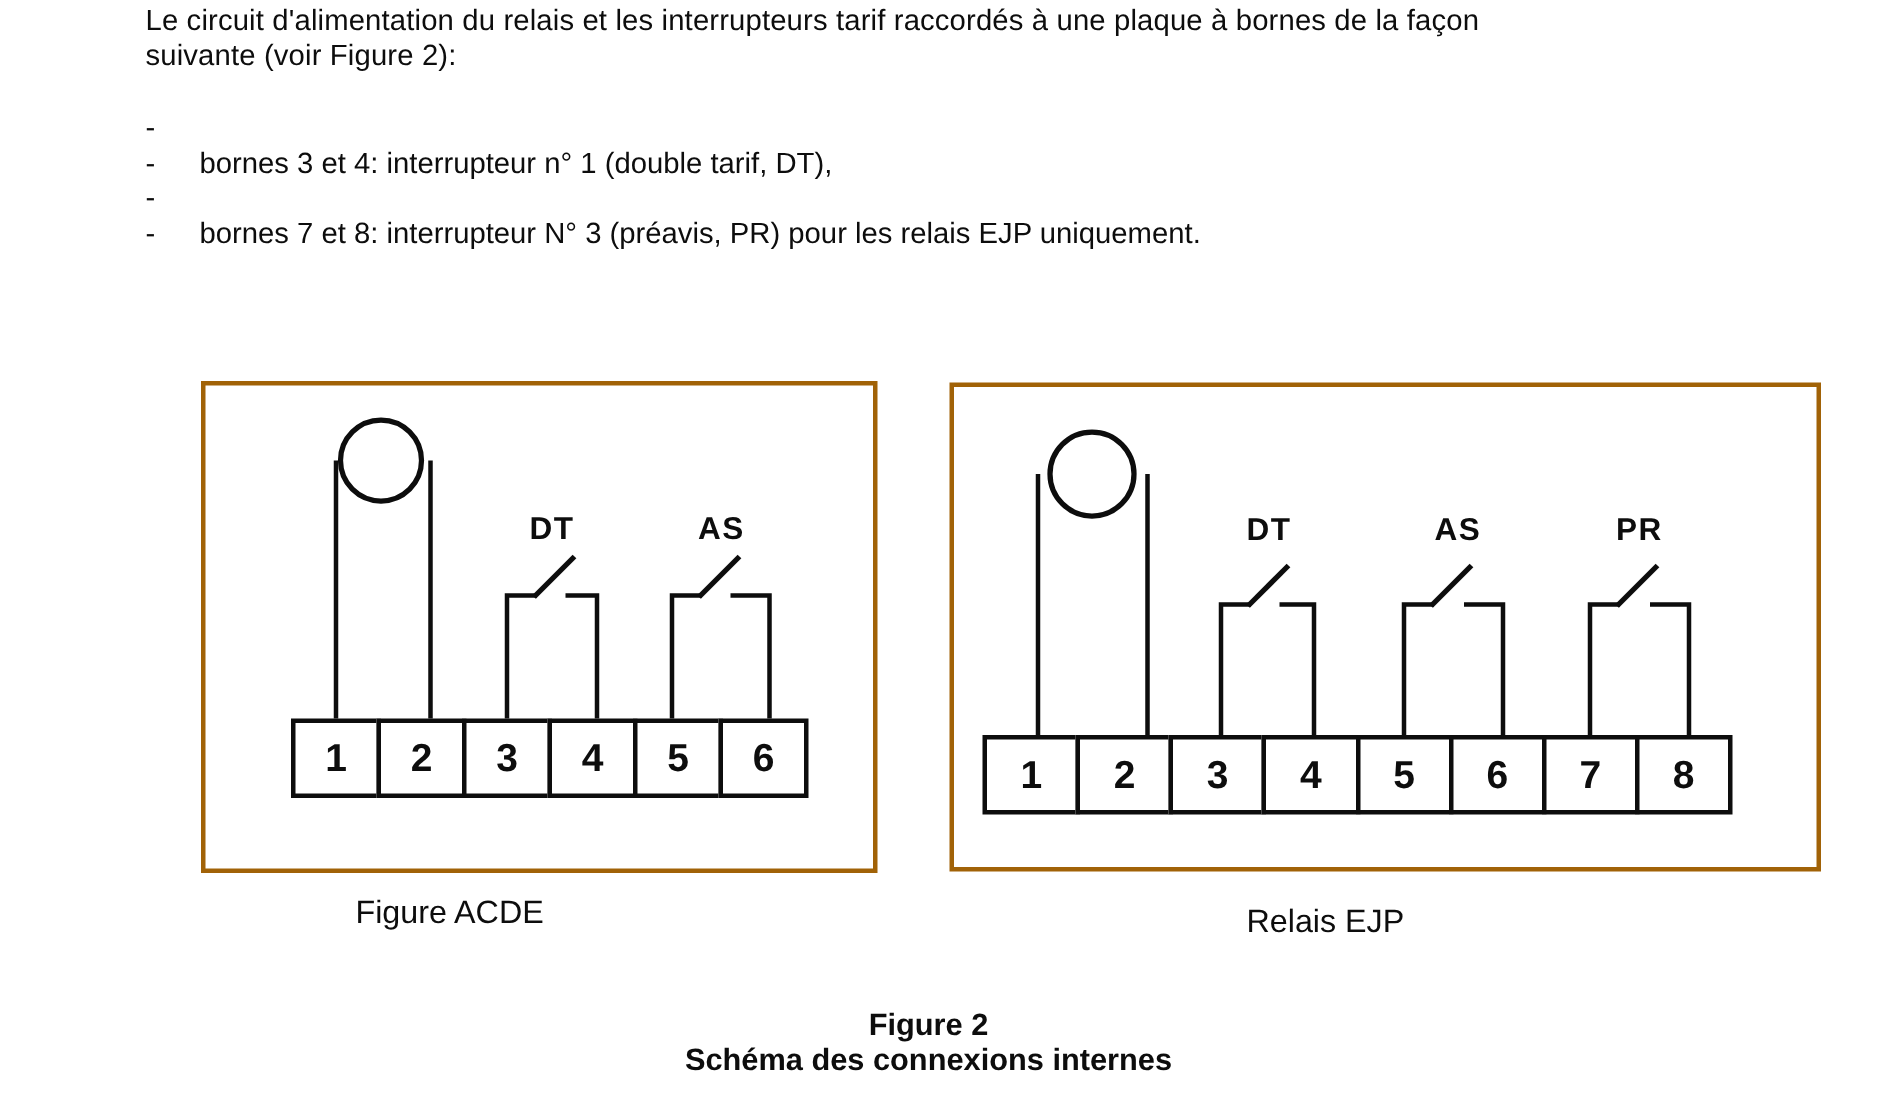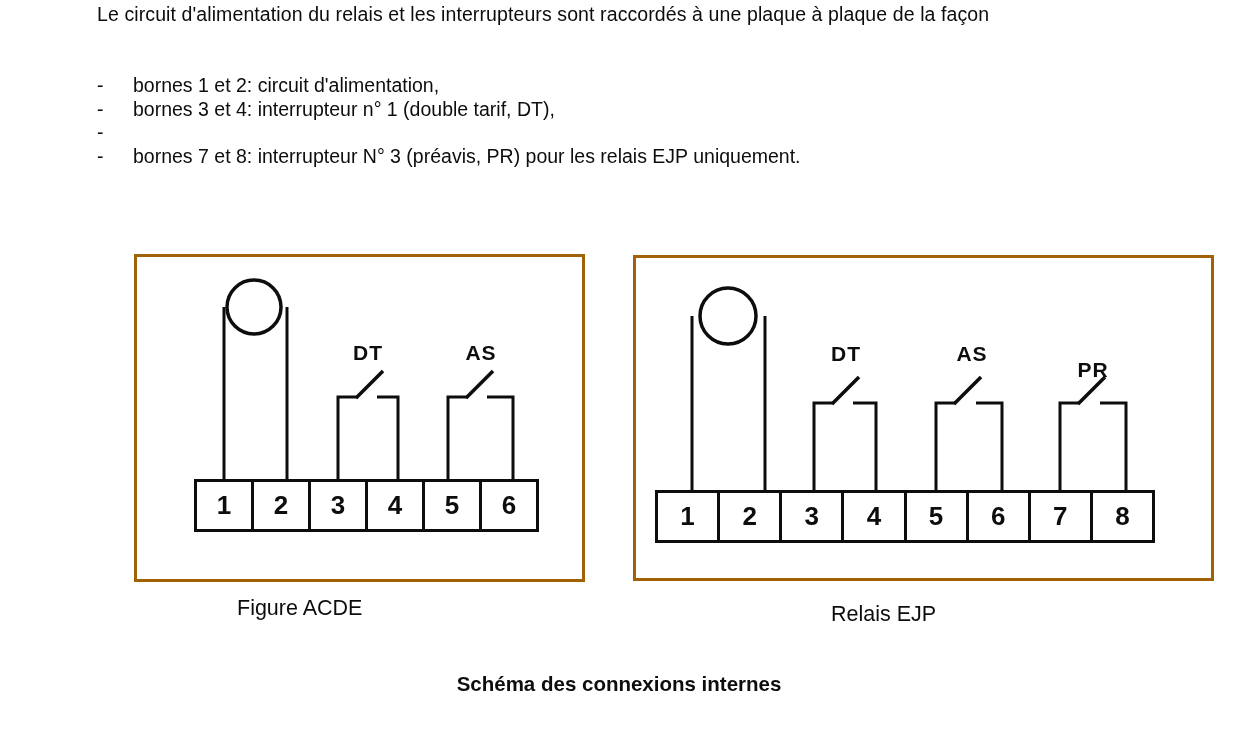--- a/index.html
+++ b/index.html
@@ -93,27 +93,27 @@
     text-align: center;
     font-size: 20.5px;
     font-weight: bold;
     line-height: 23px;
   }
 </style>
 </head>
 <body>
 
 <div class="abs intro">
-  <div>Le circuit d'alimentation du relais et les interrupteurs sont raccordés à une plaque à plaque de la façon</div>
+  <div>Le circuit d'alimentation du relais et les interrupteurs tarif raccordés à une plaque à bornes de la façon</div>
+  <div>suivante (voir Figure 2):</div>
 </div>
 
 <div class="abs bullets">
   <div class="bullet-row">
     <span class="bullet-dash">-</span>
-    <span class="bullet-text">bornes 1 et 2: circuit d'alimentation,</span>
   </div>
   <div class="bullet-row">
     <span class="bullet-dash">-</span>
     <span class="bullet-text">bornes 3 et 4: interrupteur n° 1 (double tarif, DT),</span>
   </div>
   <div class="bullet-row">
     <span class="bullet-dash">-</span>
   </div>
   <div class="bullet-row">
     <span class="bullet-dash">-</span>
@@ -172,32 +172,33 @@
     </g>
     <g stroke="#0d0d0d" stroke-width="3" fill="none">
       <path d="M424,234 L424,145 L444,145"></path>
       <line x1="442" y1="146" x2="469" y2="119" stroke-width="3.5"></line>
       <path d="M464,145 L490,145 L490,234"></path>
     </g>
   </svg>
 
   <div class="switch-label" style="left:210px; top:84px;">DT</div>
   <div class="switch-label" style="left:336px; top:84px;">AS</div>
-  <div class="switch-label" style="left:457px; top:100px;">PR</div>
+  <div class="switch-label" style="left:457px; top:84px;">PR</div>
 
   <div class="strip" style="left:19px; top:232px; width:500px; height:53px;">
     <div class="cell">1</div>
     <div class="cell">2</div>
     <div class="cell">3</div>
     <div class="cell">4</div>
     <div class="cell">5</div>
     <div class="cell">6</div>
     <div class="cell">7</div>
     <div class="cell">8</div>
   </div>
 </div>
 
 <div class="abs relay-caption" style="left:237px; top:596px;">Figure ACDE</div>
 <div class="abs relay-caption" style="left:831px; top:602px;">Relais EJP</div>
 
 <div class="abs figure-caption">
+  <div>Figure 2</div>
   <div>Schéma des connexions internes</div>
 </div>
 
 </body></html>

